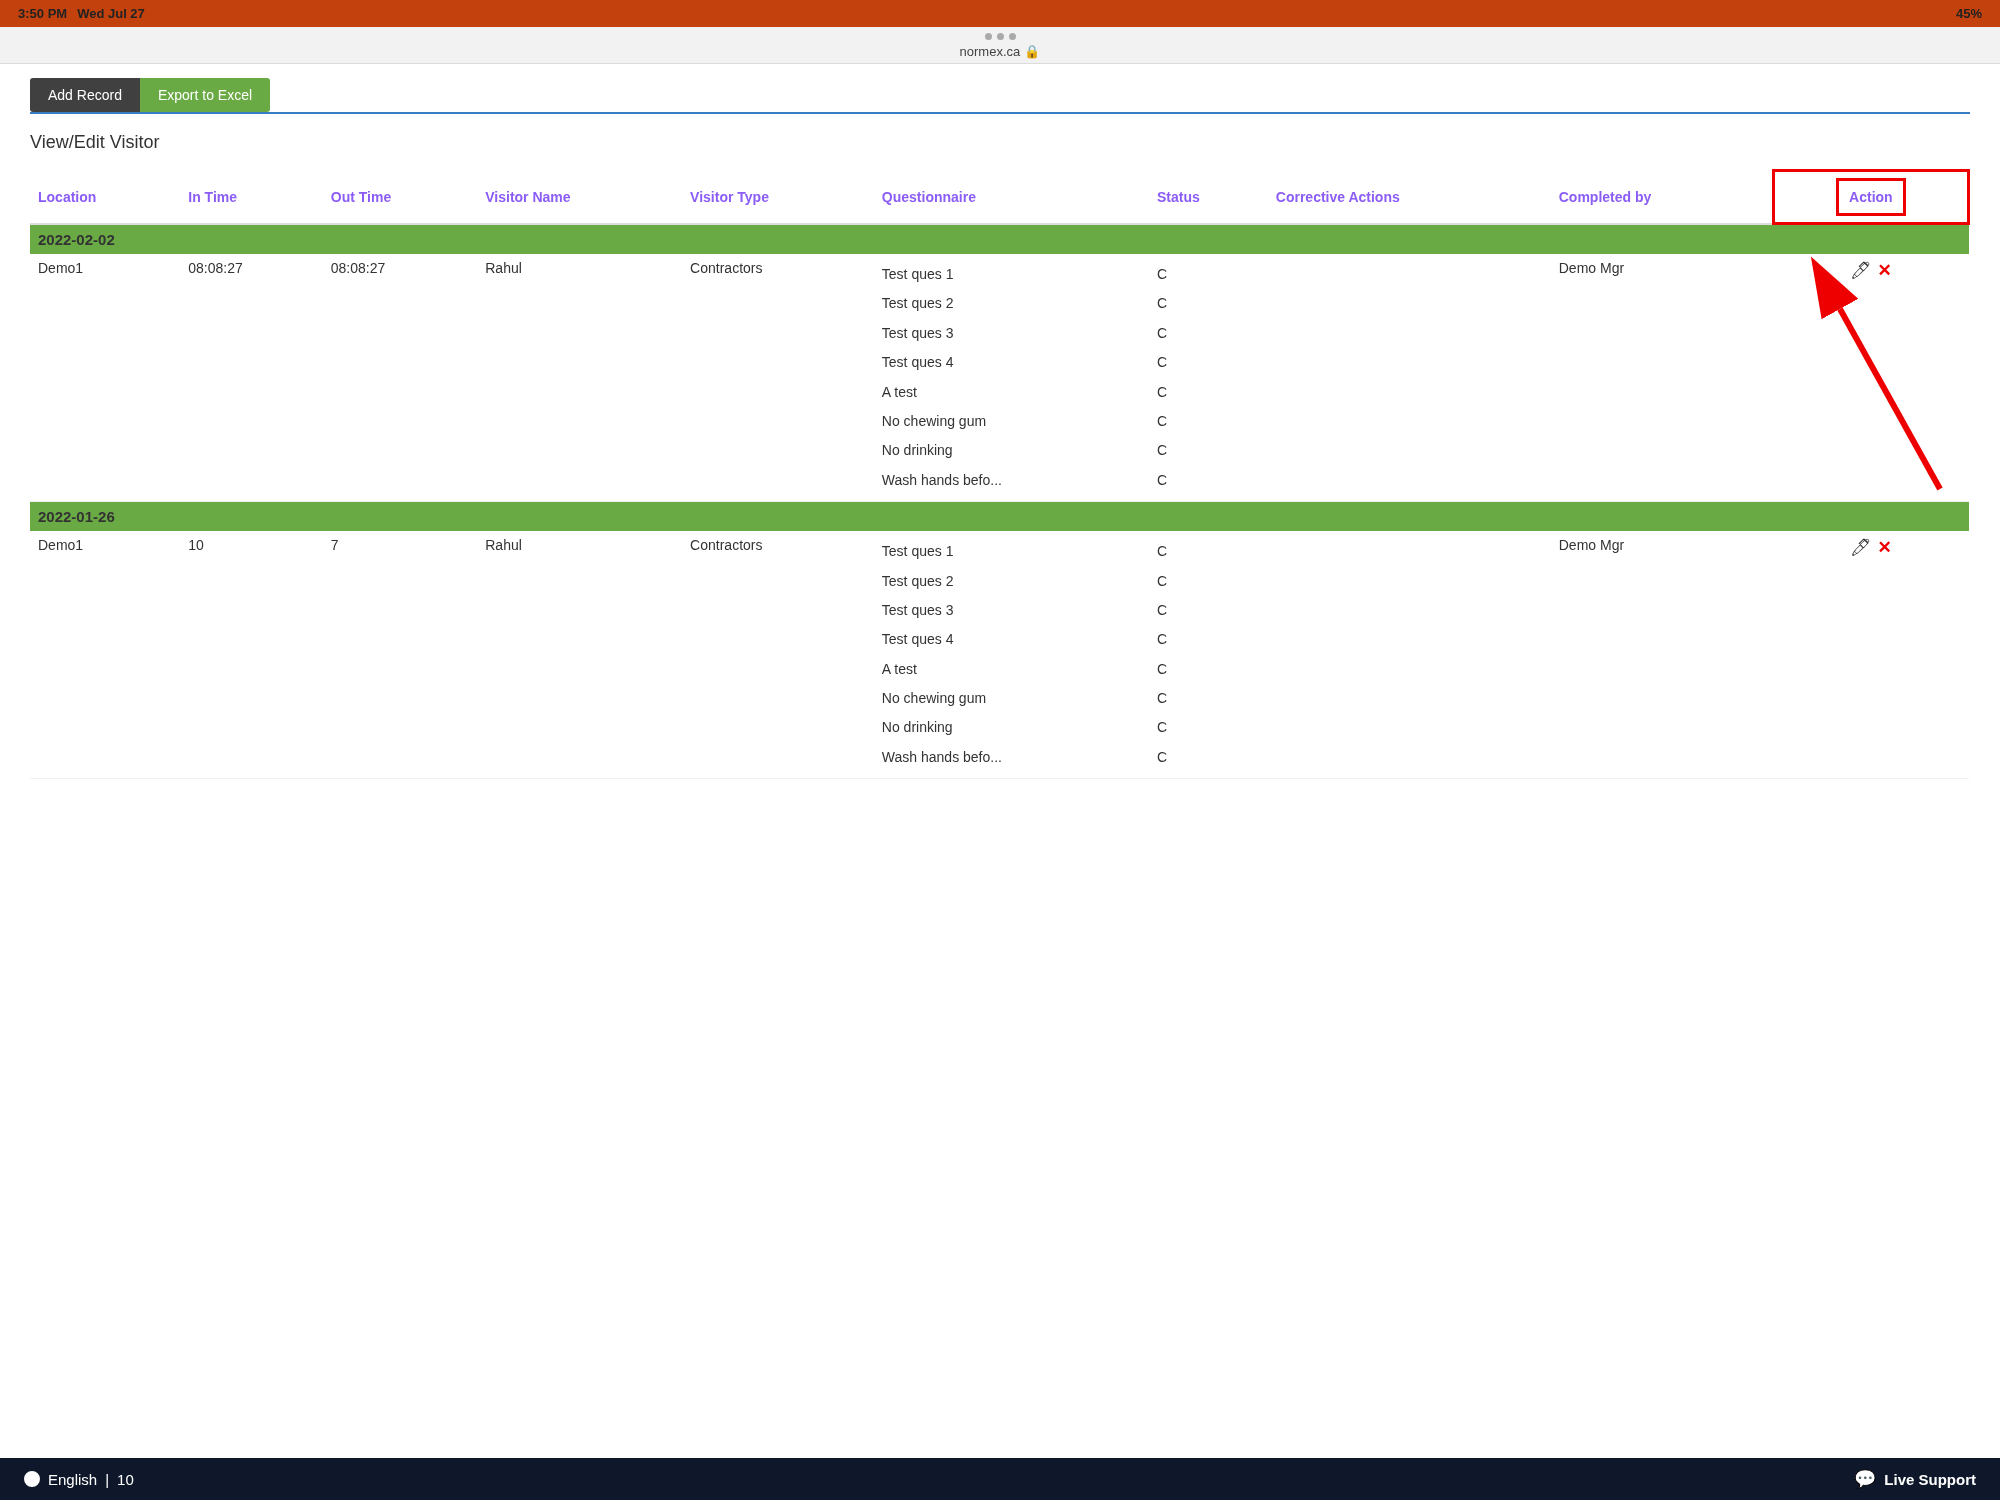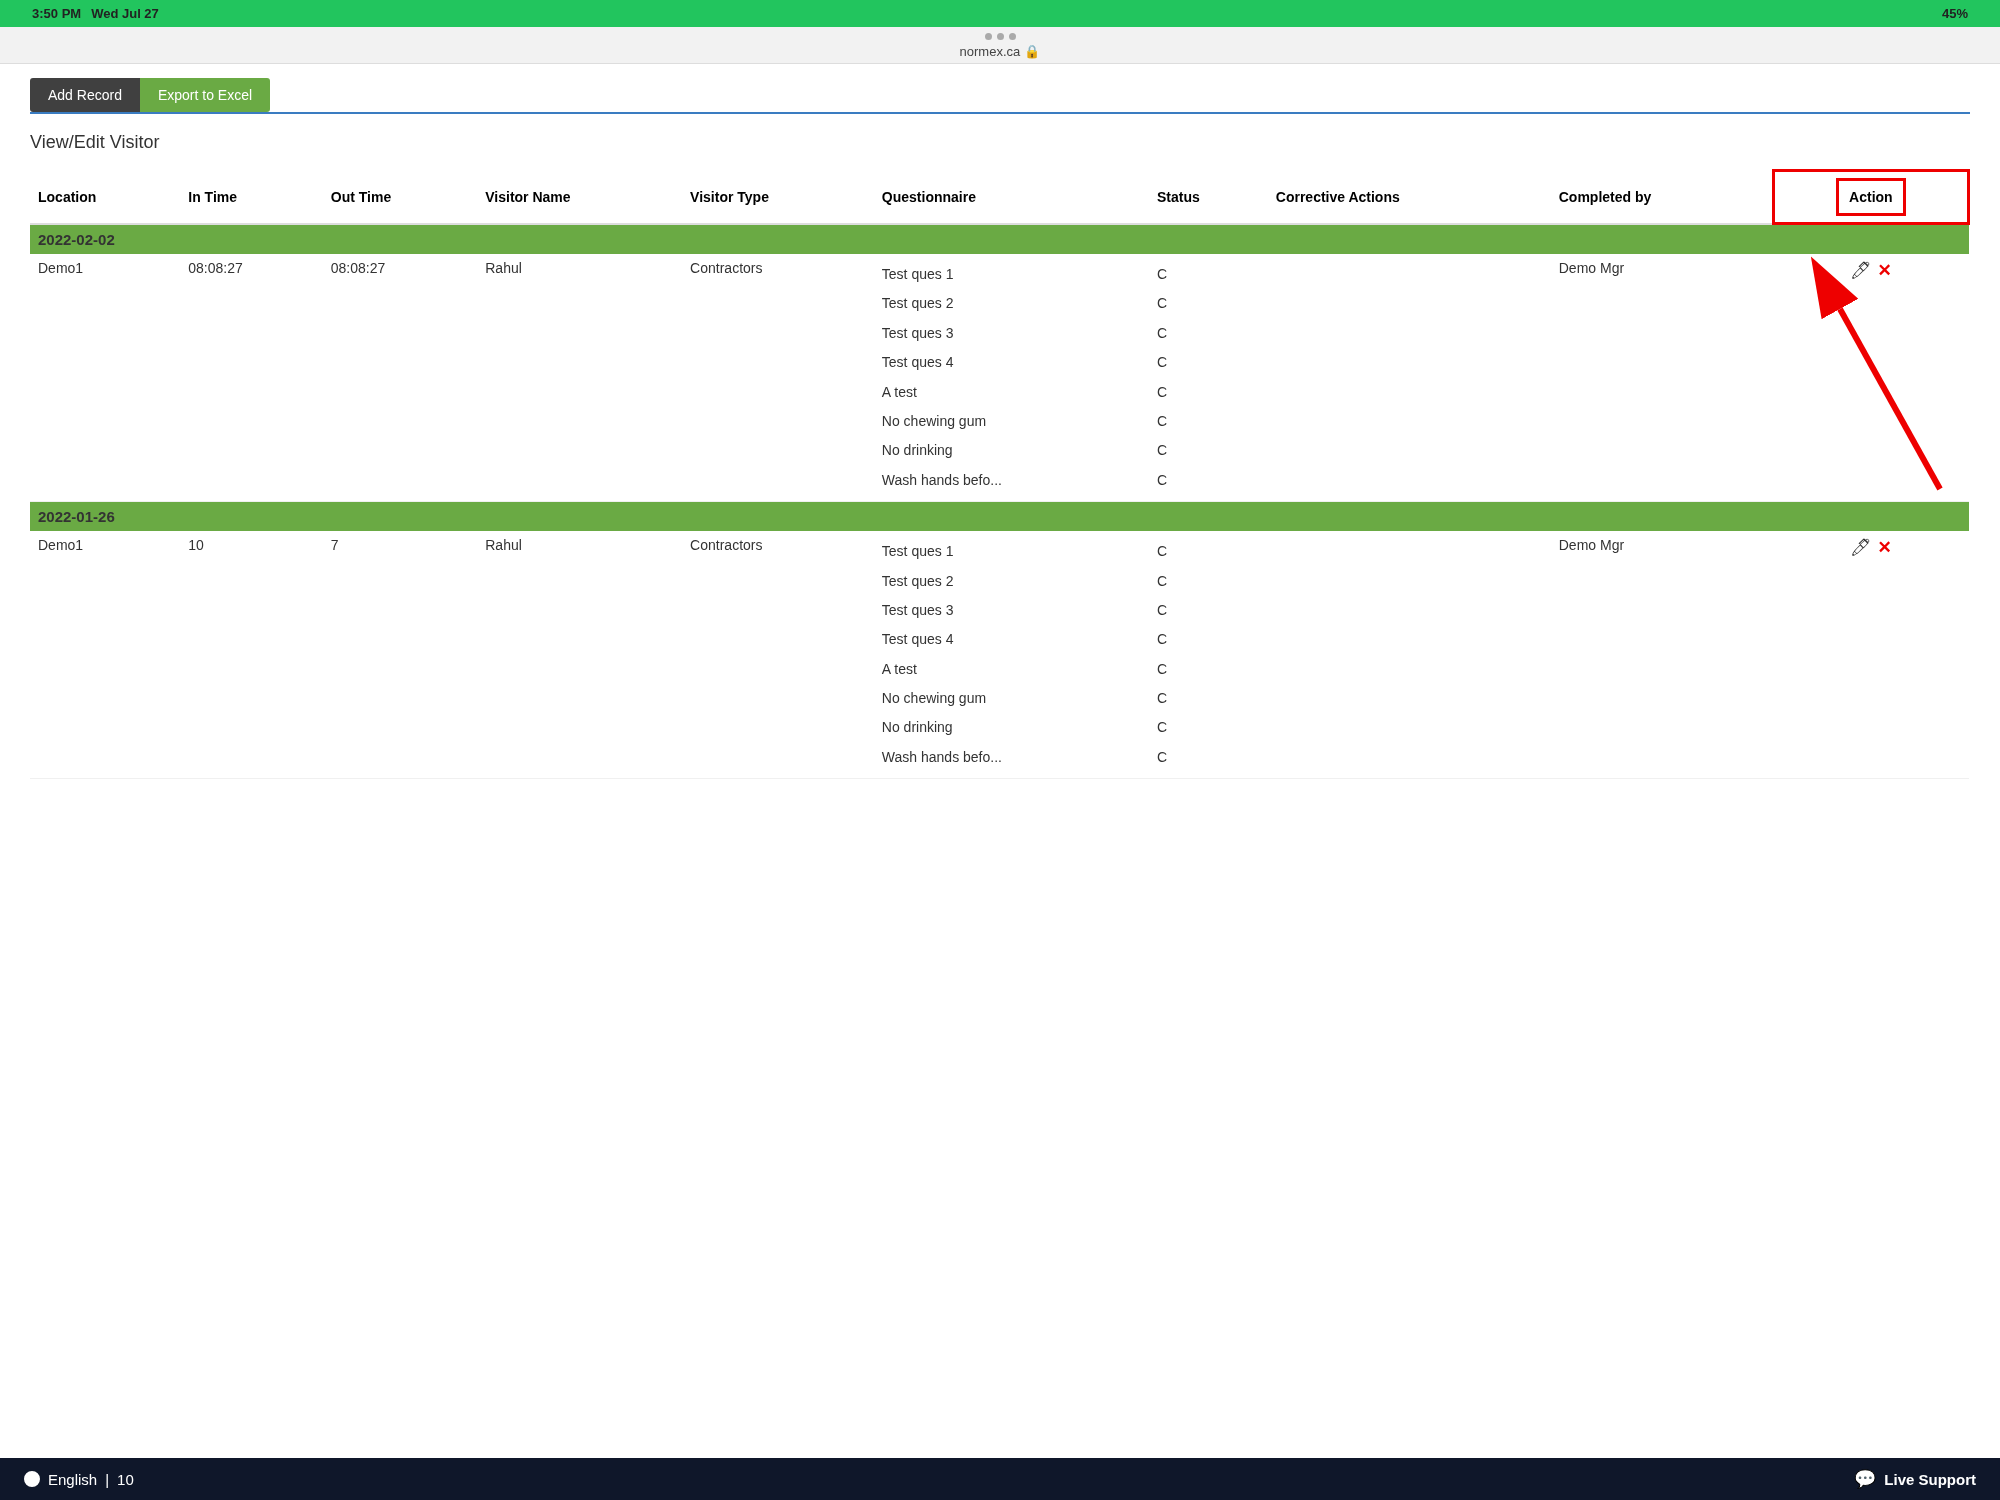--- a/index.html
+++ b/index.html
@@ -8,22 +8,22 @@
       background: #fff;
       font-size: 15px;
       color: #222;
     }
 
     
     .status-bar {
       display: flex;
       justify-content: space-between;
       align-items: flex-start;
-      padding: 6px 32px;
-      background: #22c55e;
+      padding: 6px 18px;
+      background: #c2410c;
       font-size: 13px;
       font-weight: 600;
     }
     .status-bar-left { display: flex; gap: 10px; }
     .status-bar-right { display: flex; gap: 8px; align-items: center; }
 
     
     .browser-bar {
       background: #f2f2f2;
       border-bottom: 1px solid #ddd;
@@ -84,21 +84,21 @@
       border-collapse: collapse;
       font-size: 14px;
     }
     .visitor-table thead tr {
       border-bottom: 2px solid #ddd;
     }
     .visitor-table thead th {
       font-weight: 700;
       padding: 10px 8px;
       text-align: left;
-      color: #000000;
+      color: #8b5cf6;
       white-space: nowrap;
     }
     .visitor-table thead th:last-child {
       text-align: center;
     }
 
     
     .action-col-header {
       border: 3px solid #e00;
       padding: 6px 12px !important;

